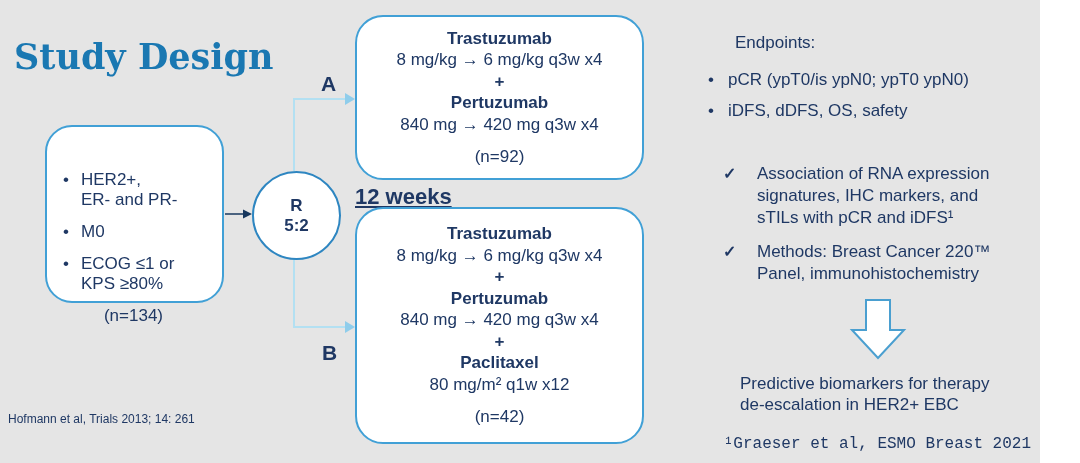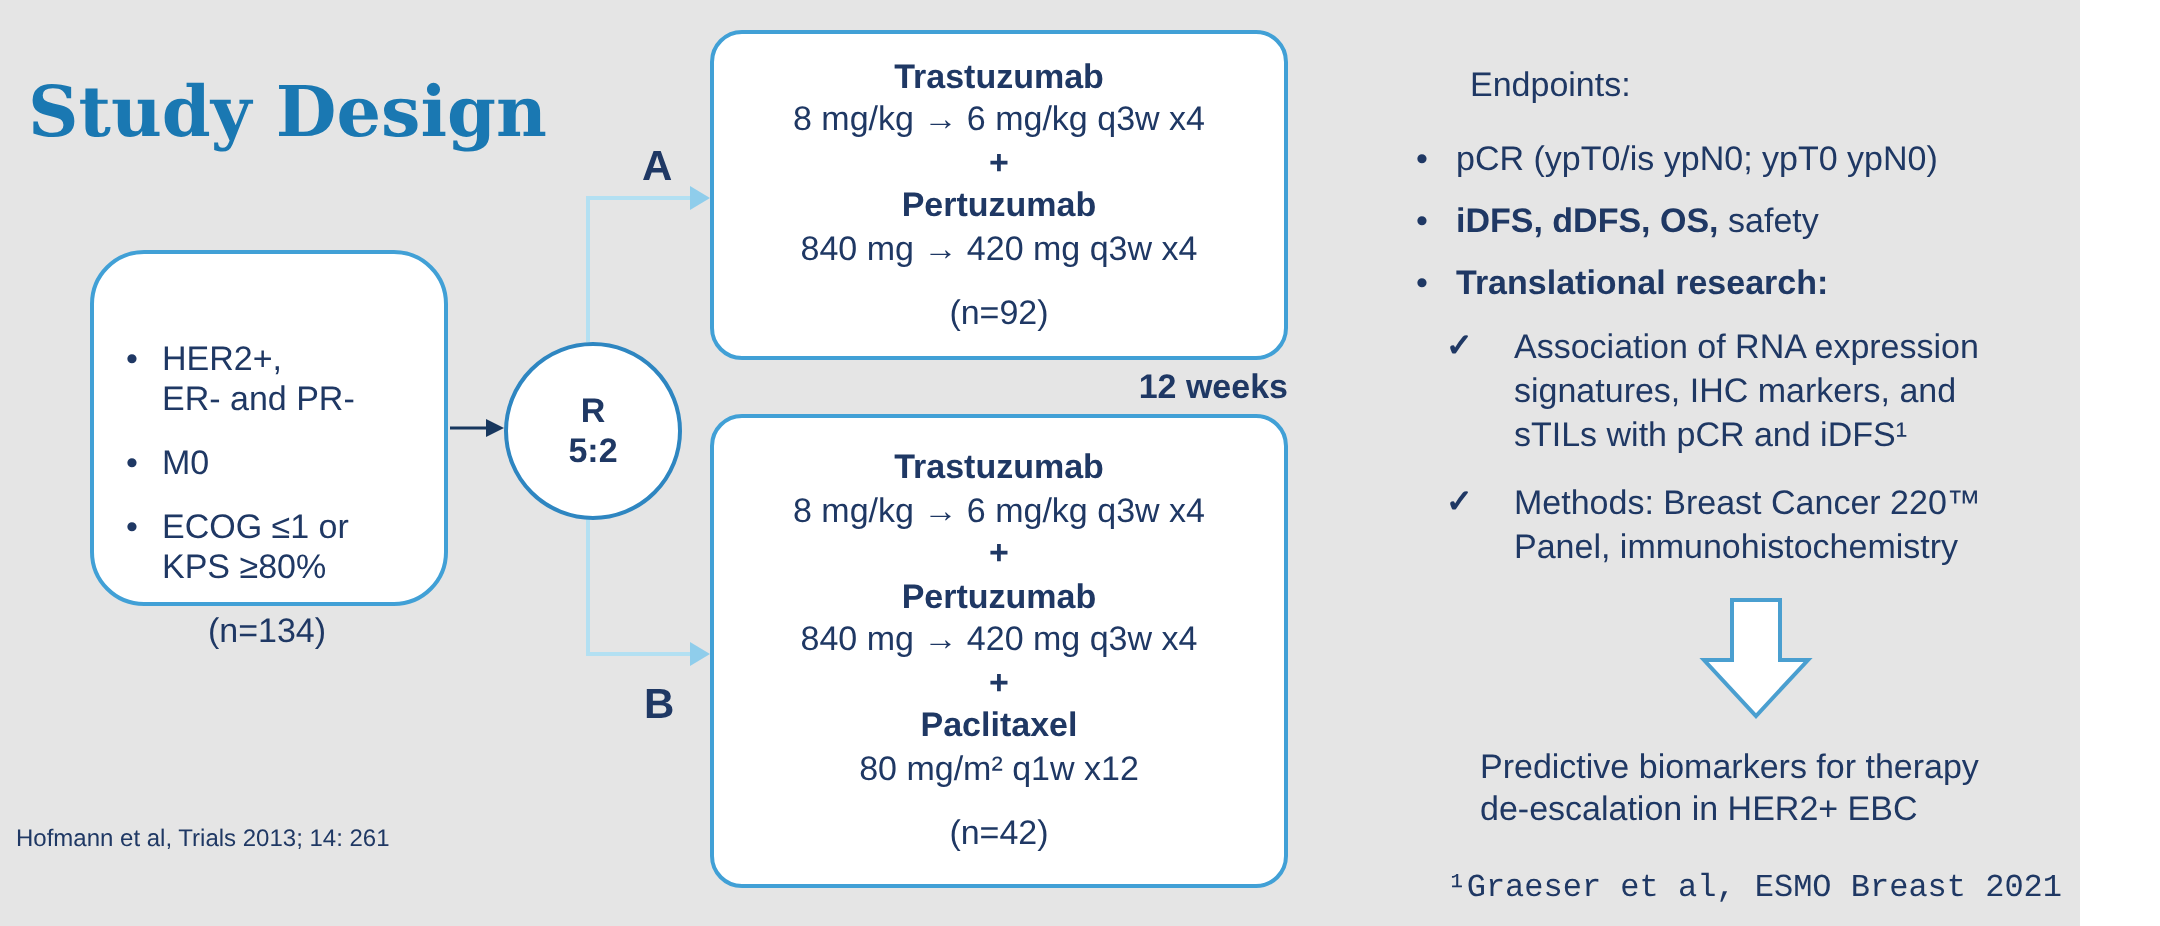--- a/index.html
+++ b/index.html
@@ -40,39 +40,39 @@
     display: flex; flex-direction: column; align-items: center; justify-content: center;
     font-weight: bold; font-size: 17px; line-height: 20px;
   }
 
   .arm-label { position: absolute; z-index: 2; font-weight: bold; font-size: 21px; }
   .arm-label.a { left: 321px; top: 72px; }
   .arm-label.b { left: 322px; top: 341px; }
 
   .arm-box {
     position: absolute; left: 355px; width: 289px; z-index: 2;
-    border: 2px solid #41A0D6; border-radius: 16px; background: #fff;
+    border: 2px solid #41A0D6; border-radius: 28px; background: #fff;
     display: flex; flex-direction: column; align-items: center; justify-content: center;
     text-align: center; font-size: 17px; line-height: 21.5px;
   }
   .arm-box.a { top: 15px; height: 165px; }
   .arm-box.b { top: 207px; height: 237px; }
   .arm-box .b-line { font-weight: bold; }
   .arm-box .n-label { margin-top: 11px; }
 
   .duration {
     position: absolute; left: 355px; top: 184px; width: 289px; z-index: 2;
-    text-align: right; font-weight: bold; font-size: 17px;
+    text-align: left; font-weight: bold; font-size: 22px; text-decoration: underline;
   }
 
   .endpoints { position: absolute; left: 708px; top: 33px; width: 365px; z-index: 2; font-size: 17px; }
   .ep-heading { margin-bottom: 17px; line-height: 20px; margin-left: 27px; }
   .ep-bullet { display: flex; margin-bottom: 11px; line-height: 20px; }
   .ep-bullet .bullet-dot { flex: 0 0 20px; }
-  .bold-seg { font-weight: bold; }
+  .bold-seg { font-weight: normal; }
 
   .check-list { position: absolute; left: 723px; top: 163px; width: 350px; z-index: 2; font-size: 17px; }
   .check-row { display: flex; margin-bottom: 12px; line-height: 22px; }
   .check-glyph { flex: 0 0 34px; font-weight: bold; font-size: 16px; }
 
   .big-arrow { position: absolute; left: 845px; top: 297px; z-index: 2; }
 
   .conclusion { position: absolute; left: 740px; top: 373px; z-index: 2; font-size: 17px; line-height: 21px; }
 
   .footnote { position: absolute; right: 9px; top: 435px; z-index: 2; font-size: 16px; white-space: nowrap; font-family: Liberation Mono, monospace; }
@@ -149,24 +149,20 @@
   <div class="endpoints">
     <div class="ep-heading">Endpoints:</div>
     <div class="ep-bullet">
       <span class="bullet-dot"></span>
       <span><span class="bold-seg"></span><span>pCR (ypT0/is ypN0; ypT0 ypN0)</span></span>
     </div>
     <div class="ep-bullet">
       <span class="bullet-dot"></span>
       <span><span class="bold-seg">iDFS, dDFS, OS,</span><span> safety</span></span>
     </div>
-    <div class="ep-bullet">
-      <span class="bullet-dot"></span>
-      <span><span class="bold-seg">Translational research:</span><span></span></span>
-    </div>
   </div>
 
   <div class="check-list">
     <div class="check-row">
       <span class="check-glyph">✓</span>
       <span class="pre">Association of RNA expression
 signatures, IHC markers, and
 sTILs with pCR and iDFS¹</span>
     </div>
     <div class="check-row">

